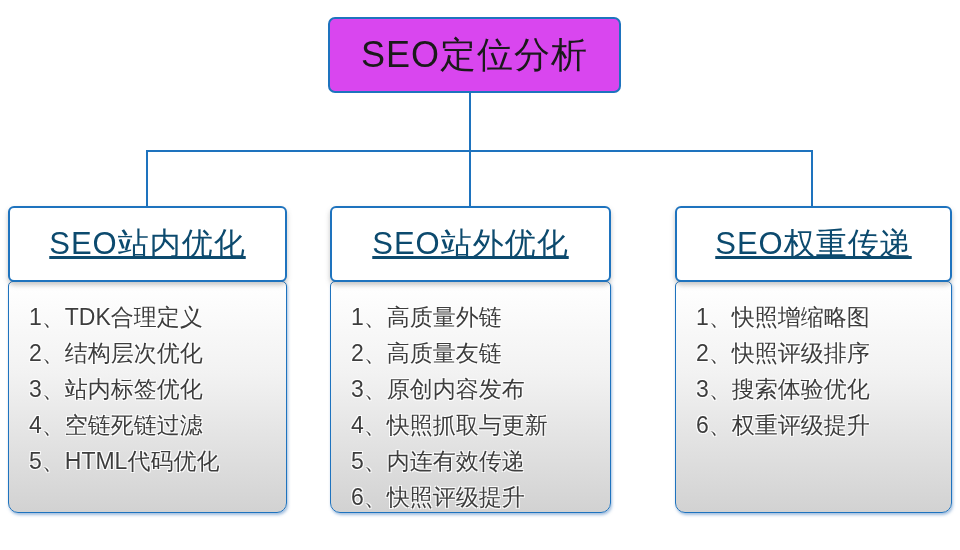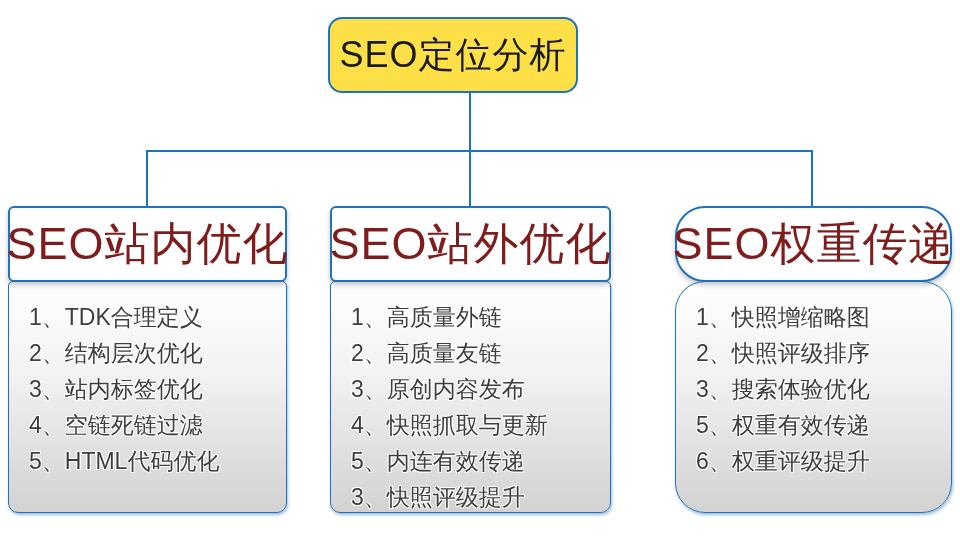--- a/index.html
+++ b/index.html
@@ -6,56 +6,56 @@
   body{font-family:"Liberation Sans","DejaVu Sans",sans-serif;}
   .stage{position:relative;width:960px;height:550px;background:#ffffff;overflow:hidden;}
 
   
   .line{position:absolute;background:#1e73be;}
   .line.h{height:2px;}
   .line.v{width:2px;}
 
   
   .root-box{
-    position:absolute;left:328px;top:17px;width:250px;height:76px;
-    background:#fde047;border:2px solid #1e73be;border-radius:14px;
+    position:absolute;left:328px;top:17px;width:293px;height:76px;
+    background:#d946ef;border:2px solid #1e73be;border-radius:7px;
     display:flex;align-items:center;justify-content:center;
     box-sizing:border-box;
   }
   .root-box .title{font-size:36px;color:#1a1a1a;letter-spacing:1px;white-space:nowrap;}
 
   
   .branch-header{
     position:absolute;top:206px;height:76px;
     background:#ffffff;border:2px solid #1e73be;border-radius:6px;
     display:flex;align-items:center;justify-content:center;
     box-sizing:border-box;z-index:2;
     box-shadow:0 3px 5px rgba(90,90,90,0.35);
   }
-  .branch-header .title{font-size:45px;color:#7f1d1d;letter-spacing:1px;white-space:nowrap;}
+  .branch-header .title{font-size:31px;color:#0c4a6e;letter-spacing:1px;white-space:nowrap;text-decoration:underline;}
 
   .branch-list{
     position:absolute;top:281px;height:232px;
     background:linear-gradient(to bottom,#ffffff 0%,#f2f2f2 40%,#d2d2d2 100%);
     border:1.5px solid #1e73be;border-radius:5px 5px 10px 10px;
     box-sizing:border-box;z-index:1;
     box-shadow:1px 2px 3px rgba(70,125,190,0.5);
     padding:17px 0 0 20px;
   }
   .branch-list .item{
     font-size:23px;line-height:36px;color:#3d3d3d;white-space:nowrap;
     text-shadow:-1px -1px 0 rgba(255,255,255,0.85),
                  1px -1px 0 rgba(255,255,255,0.85),
                 -1px  1px 0 rgba(255,255,255,0.85),
                  1px  1px 0 rgba(255,255,255,0.85);
   }
 
   .col1{left:8px;width:279px;}
   .col2{left:330px;width:281px;}
-  .col3{left:675px;width:277px;border-radius:30px;}
+  .col3{left:675px;width:277px;}
 </style>
 </head>
 <body>
 
 <div class="stage">
 
   <div class="line v" style="left:469px;top:93px;height:57px;"></div>
   <div class="line h" style="left:146px;top:150px;width:667px;"></div>
   <div class="line v" style="left:146px;top:150px;height:57px;"></div>
   <div class="line v" style="left:469px;top:150px;height:57px;"></div>
@@ -78,27 +78,26 @@
 
   <div class="branch-header col2">
     <span class="title">SEO站外优化</span>
   </div>
   <div class="branch-list col2">
     <div class="item">1、高质量外链</div>
     <div class="item">2、高质量友链</div>
     <div class="item">3、原创内容发布</div>
     <div class="item">4、快照抓取与更新</div>
     <div class="item">5、内连有效传递</div>
-    <div class="item">3、快照评级提升</div>
+    <div class="item">6、快照评级提升</div>
   </div>
 
   <div class="branch-header col3">
     <span class="title">SEO权重传递</span>
   </div>
   <div class="branch-list col3">
     <div class="item">1、快照增缩略图</div>
     <div class="item">2、快照评级排序</div>
     <div class="item">3、搜索体验优化</div>
-    <div class="item">5、权重有效传递</div>
     <div class="item">6、权重评级提升</div>
   </div>
 
 </div>
 
 </body></html>

